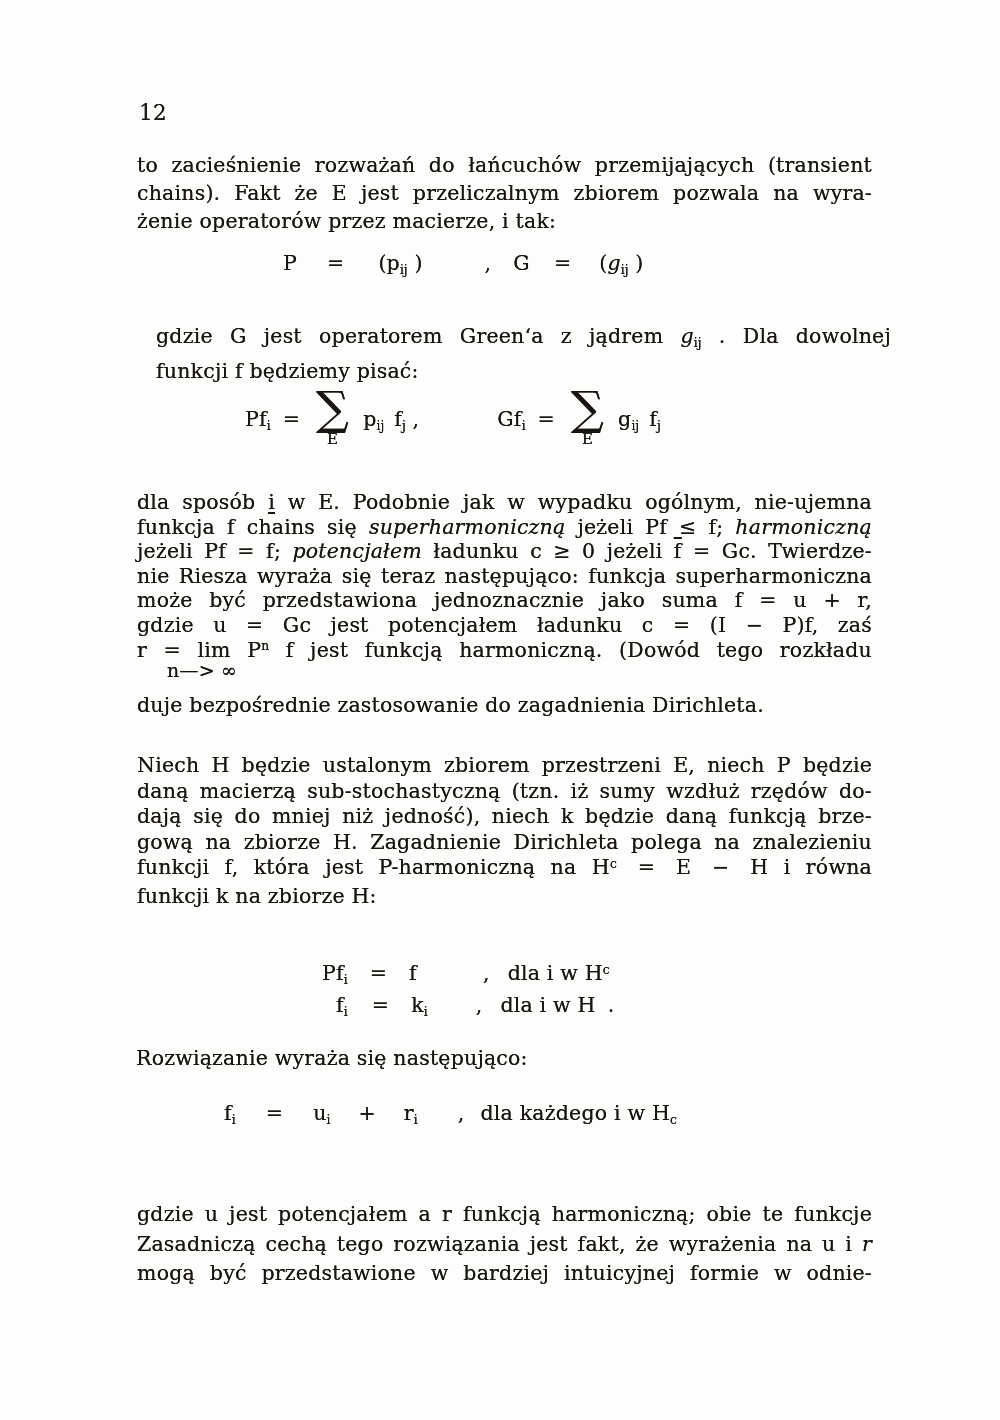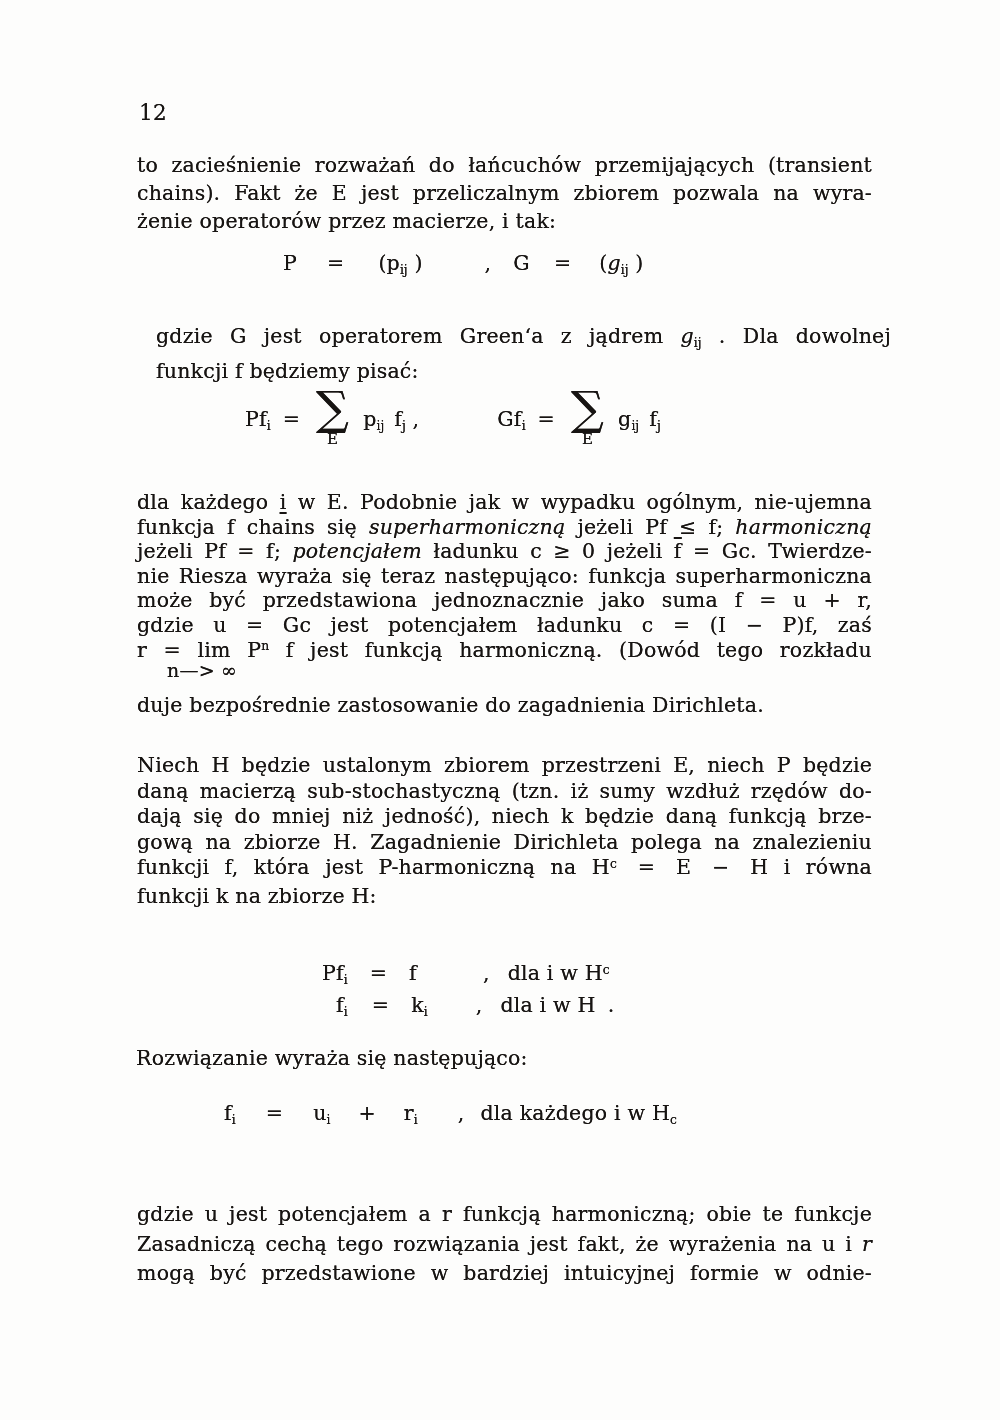--- a/index.html
+++ b/index.html
@@ -50,21 +50,21 @@
       <div class="ln left"><span>funkcji f będziemy pisać:</span></div>
     </div>
     <div class="abs eq" style="top: 392px; left: 245px;"><span>Pf</span><span class="sb">i</span><span class="hsp" style="width: 12px;"></span><span>=</span><span class="hsp" style="width: 14px;"></span><span class="sum">
         <span class="sig">∑</span>
         <span class="se">E</span>
       </span><span class="hsp" style="width: 12px;"></span><span>p</span><span class="sb">ij</span><span class="hsp" style="width: 10px;"></span><span>f</span><span class="sb">j</span><span> ,</span><span class="hsp" style="width: 78px;"></span><span>Gf</span><span class="sb">i</span><span class="hsp" style="width: 12px;"></span><span>=</span><span class="hsp" style="width: 14px;"></span><span class="sum">
         <span class="sig">∑</span>
         <span class="se">E</span>
       </span><span class="hsp" style="width: 12px;"></span><span>g</span><span class="sb">ij</span><span class="hsp" style="width: 10px;"></span><span>f</span><span class="sb">j</span></div>
     <div class="abs para" style="top: 490px; left: 137px; width: 735px; line-height: 24.6px;">
-      <div class="ln just"><span>dla każdego </span><span class="un">i</span><span> w E. Podobnie jak w wypadku ogólnym, nie-ujemna</span></div>
+      <div class="ln just"><span>dla sposób </span><span class="un">i</span><span> w E. Podobnie jak w wypadku ogólnym, nie-ujemna</span></div>
       <div class="ln just"><span>funkcja f chains się </span><span class="it">superharmoniczną</span><span> jeżeli Pf ≤ f; </span><span class="it">harmoniczną</span></div>
       <div class="ln just"><span>jeżeli Pf = f; </span><span class="it">potencjałem</span><span> ładunku c ≥ 0 jeżeli </span><span class="ov">f</span><span> = Gc. Twierdze-</span></div>
       <div class="ln just"><span>nie Riesza wyraża się teraz następująco: funkcja superharmoniczna</span></div>
       <div class="ln just"><span>może być przedstawiona jednoznacznie jako suma f = u + r,</span></div>
       <div class="ln just"><span>gdzie u = Gc jest potencjałem ładunku c = (I − P)f, zaś</span></div>
       <div class="ln just"><span>r = lim P</span><span class="sup">n</span><span> f jest funkcją harmoniczną. (Dowód tego rozkładu</span></div>
     </div>
     <div class="abs lineblk" style="top: 659px; left: 167px; font-size: 19px;"><span>n—&gt; ∞</span></div>
     <div class="abs para" style="top: 693px; left: 137px; width: 735px; line-height: 25px;">
       <div class="ln left"><span>duje bezpośrednie zastosowanie do zagadnienia Dirichleta.</span></div>

